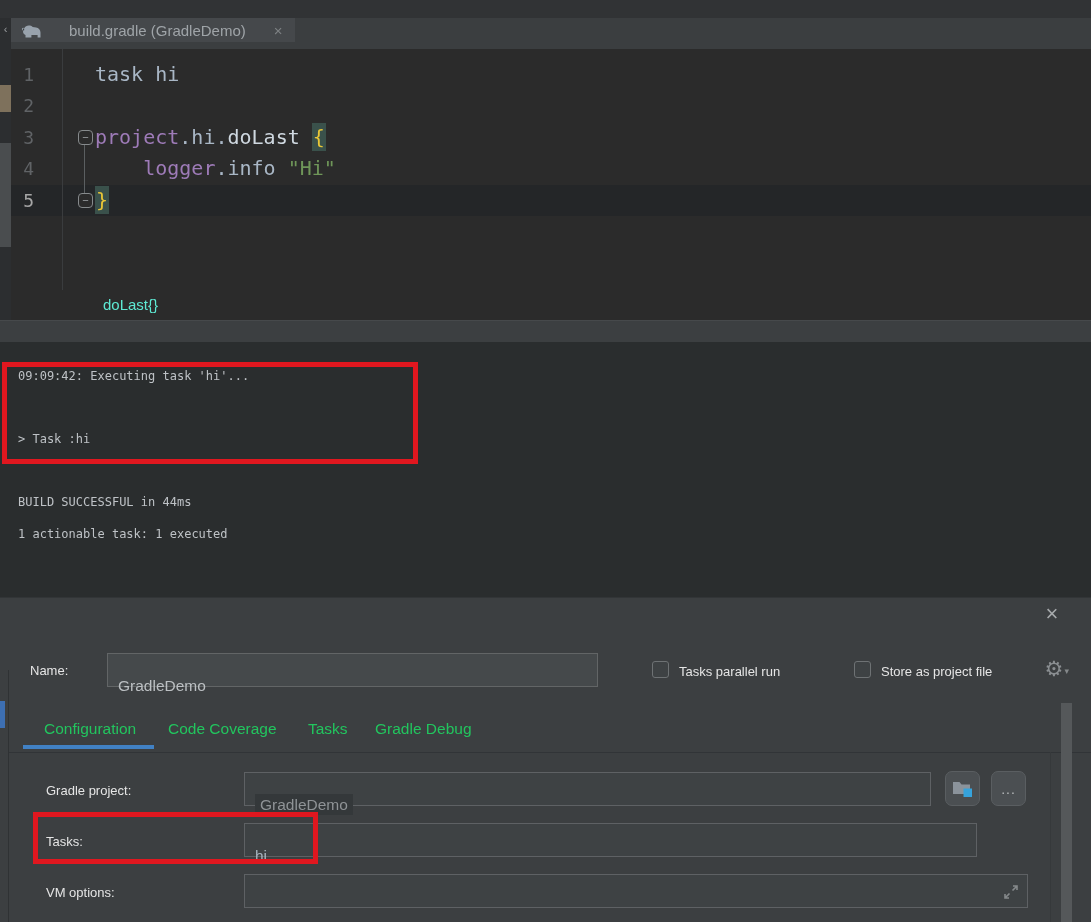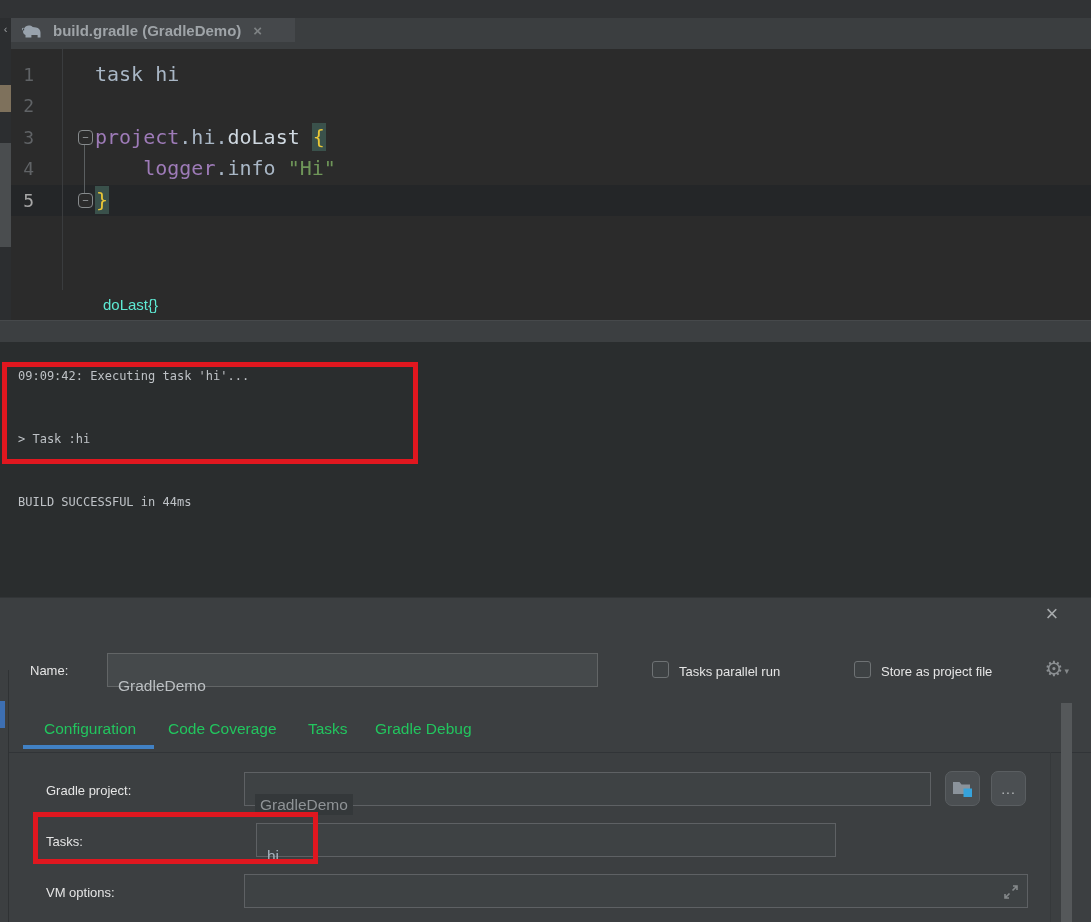--- a/index.html
+++ b/index.html
@@ -3,21 +3,21 @@
 <meta charset="utf-8">
 <style>
   html,body{margin:0;padding:0;background:#1e1f22;}
   #screen{position:relative;width:1091px;height:922px;overflow:hidden;
           background:#3C3F41;font-family:"Liberation Sans",sans-serif;}
   .abs{position:absolute;}
 
   
   .top-chrome{left:0;top:0;width:1091px;height:18px;background:#313335;}
   .tabbar{left:0;top:18px;width:1091px;height:31px;background:#3B3E40;border-bottom:1px solid #2a2c2d;}
-  .edtab{left:11px;top:18px;width:284px;height:24px;background:#45484B;display:flex;align-items:center;gap:8px;padding:0 10px;box-sizing:border-box;font-weight:bold;}
+  .edtab{left:11px;top:18px;width:284px;height:24px;background:#45484B;display:flex;align-items:center;gap:24px;padding:0 10px;box-sizing:border-box;}
   .edtab-title{color:#9FA4A8;font-size:15px;white-space:nowrap;}
   .edtab-close{color:#7E8284;font-size:15px;margin-left:4px;cursor:pointer;}
   .editor-bg{left:11px;top:49px;width:1080px;height:241px;background:#2B2B2B;}
   .left-stripe{left:0;top:18px;width:11px;height:302px;background:#2C2E30;}
   .stripe-chevron{left:0;top:22px;width:11px;height:14px;color:#9A9DA0;font-size:11px;line-height:14px;text-align:center;}
   .stripe-tan{left:0;top:85px;width:11px;height:27px;background:#7E715C;}
   .stripe-thumb{left:0;top:143px;width:11px;height:104px;background:#4A4D4F;}
   .caret-row{left:11px;top:184.5px;width:1080px;height:31.5px;background:#242628;}
   .gutter-num{left:8px;width:26px;height:31.5px;line-height:31.5px;text-align:right;
               color:#606366;font-family:"DejaVu Sans Mono",monospace;font-size:18px;}
@@ -113,20 +113,21 @@
 
   <div class="abs breadcrumbs"></div>
   <div class="abs breadcrumb-item">doLast{}</div>
 
   <div class="abs splitter"></div>
 
   <div class="abs console"></div>
   <div class="abs con-line" style="top:361px">09:09:42: Executing task 'hi'...</div>
   <div class="abs con-line" style="top:424px">&gt; Task :hi</div>
   <div class="abs con-line" style="top:487px">BUILD SUCCESSFUL in 44ms</div>
+  <div class="abs con-line" style="top:518.5px">1 actionable task: 1 executed</div>
 
   <div class="abs anno anno1"></div>
   <div class="abs anno anno2"></div>
 
   <div class="abs dialog"></div>
 
   <div class="abs dlg-close">×</div>
 
   <div class="abs lbl" style="left:30px;top:661px">Name:</div>
   <div class="abs inp name-inp"><span>GradleDemo</span></div>
@@ -159,21 +160,21 @@
         <path d="M1 3 h6.5 l2 2.5 H18 v9.5 H1 z" fill="#8B939B"></path>
         <rect x="11.5" y="9.5" width="8.5" height="8.5" fill="#36A3DC"></rect>
       </svg>
     </span>
   </div>
   <div class="abs sq-btn" style="left:991px;top:771px">
     <span class="dots">...</span>
   </div>
 
   <div class="abs lbl" style="left:46px;top:832px">Tasks:</div>
-  <div class="abs inp" style="left:256px;top:823px;width:580px;color:#A7B3BE"><span>hi</span></div>
+  <div class="abs inp" style="left:244px;top:823px;width:733px;color:#A7B3BE"><span>hi</span></div>
 
   <div class="abs lbl" style="left:46px;top:883px">VM options:</div>
   <div class="abs inp" style="left:244px;top:874px;width:784px"><span></span>
     <span style="position:absolute;right:8px;top:9px;display:flex;">
       <svg width="16" height="16" viewBox="0 0 16 16">
         <path d="M10 2 h4 v4 M14 2 L9.5 6.5 M6 14 H2 v-4 M2 14 L6.5 9.5" stroke="#85898B" stroke-width="1.6" fill="none"></path>
       </svg>
     </span>
   </div>
 

